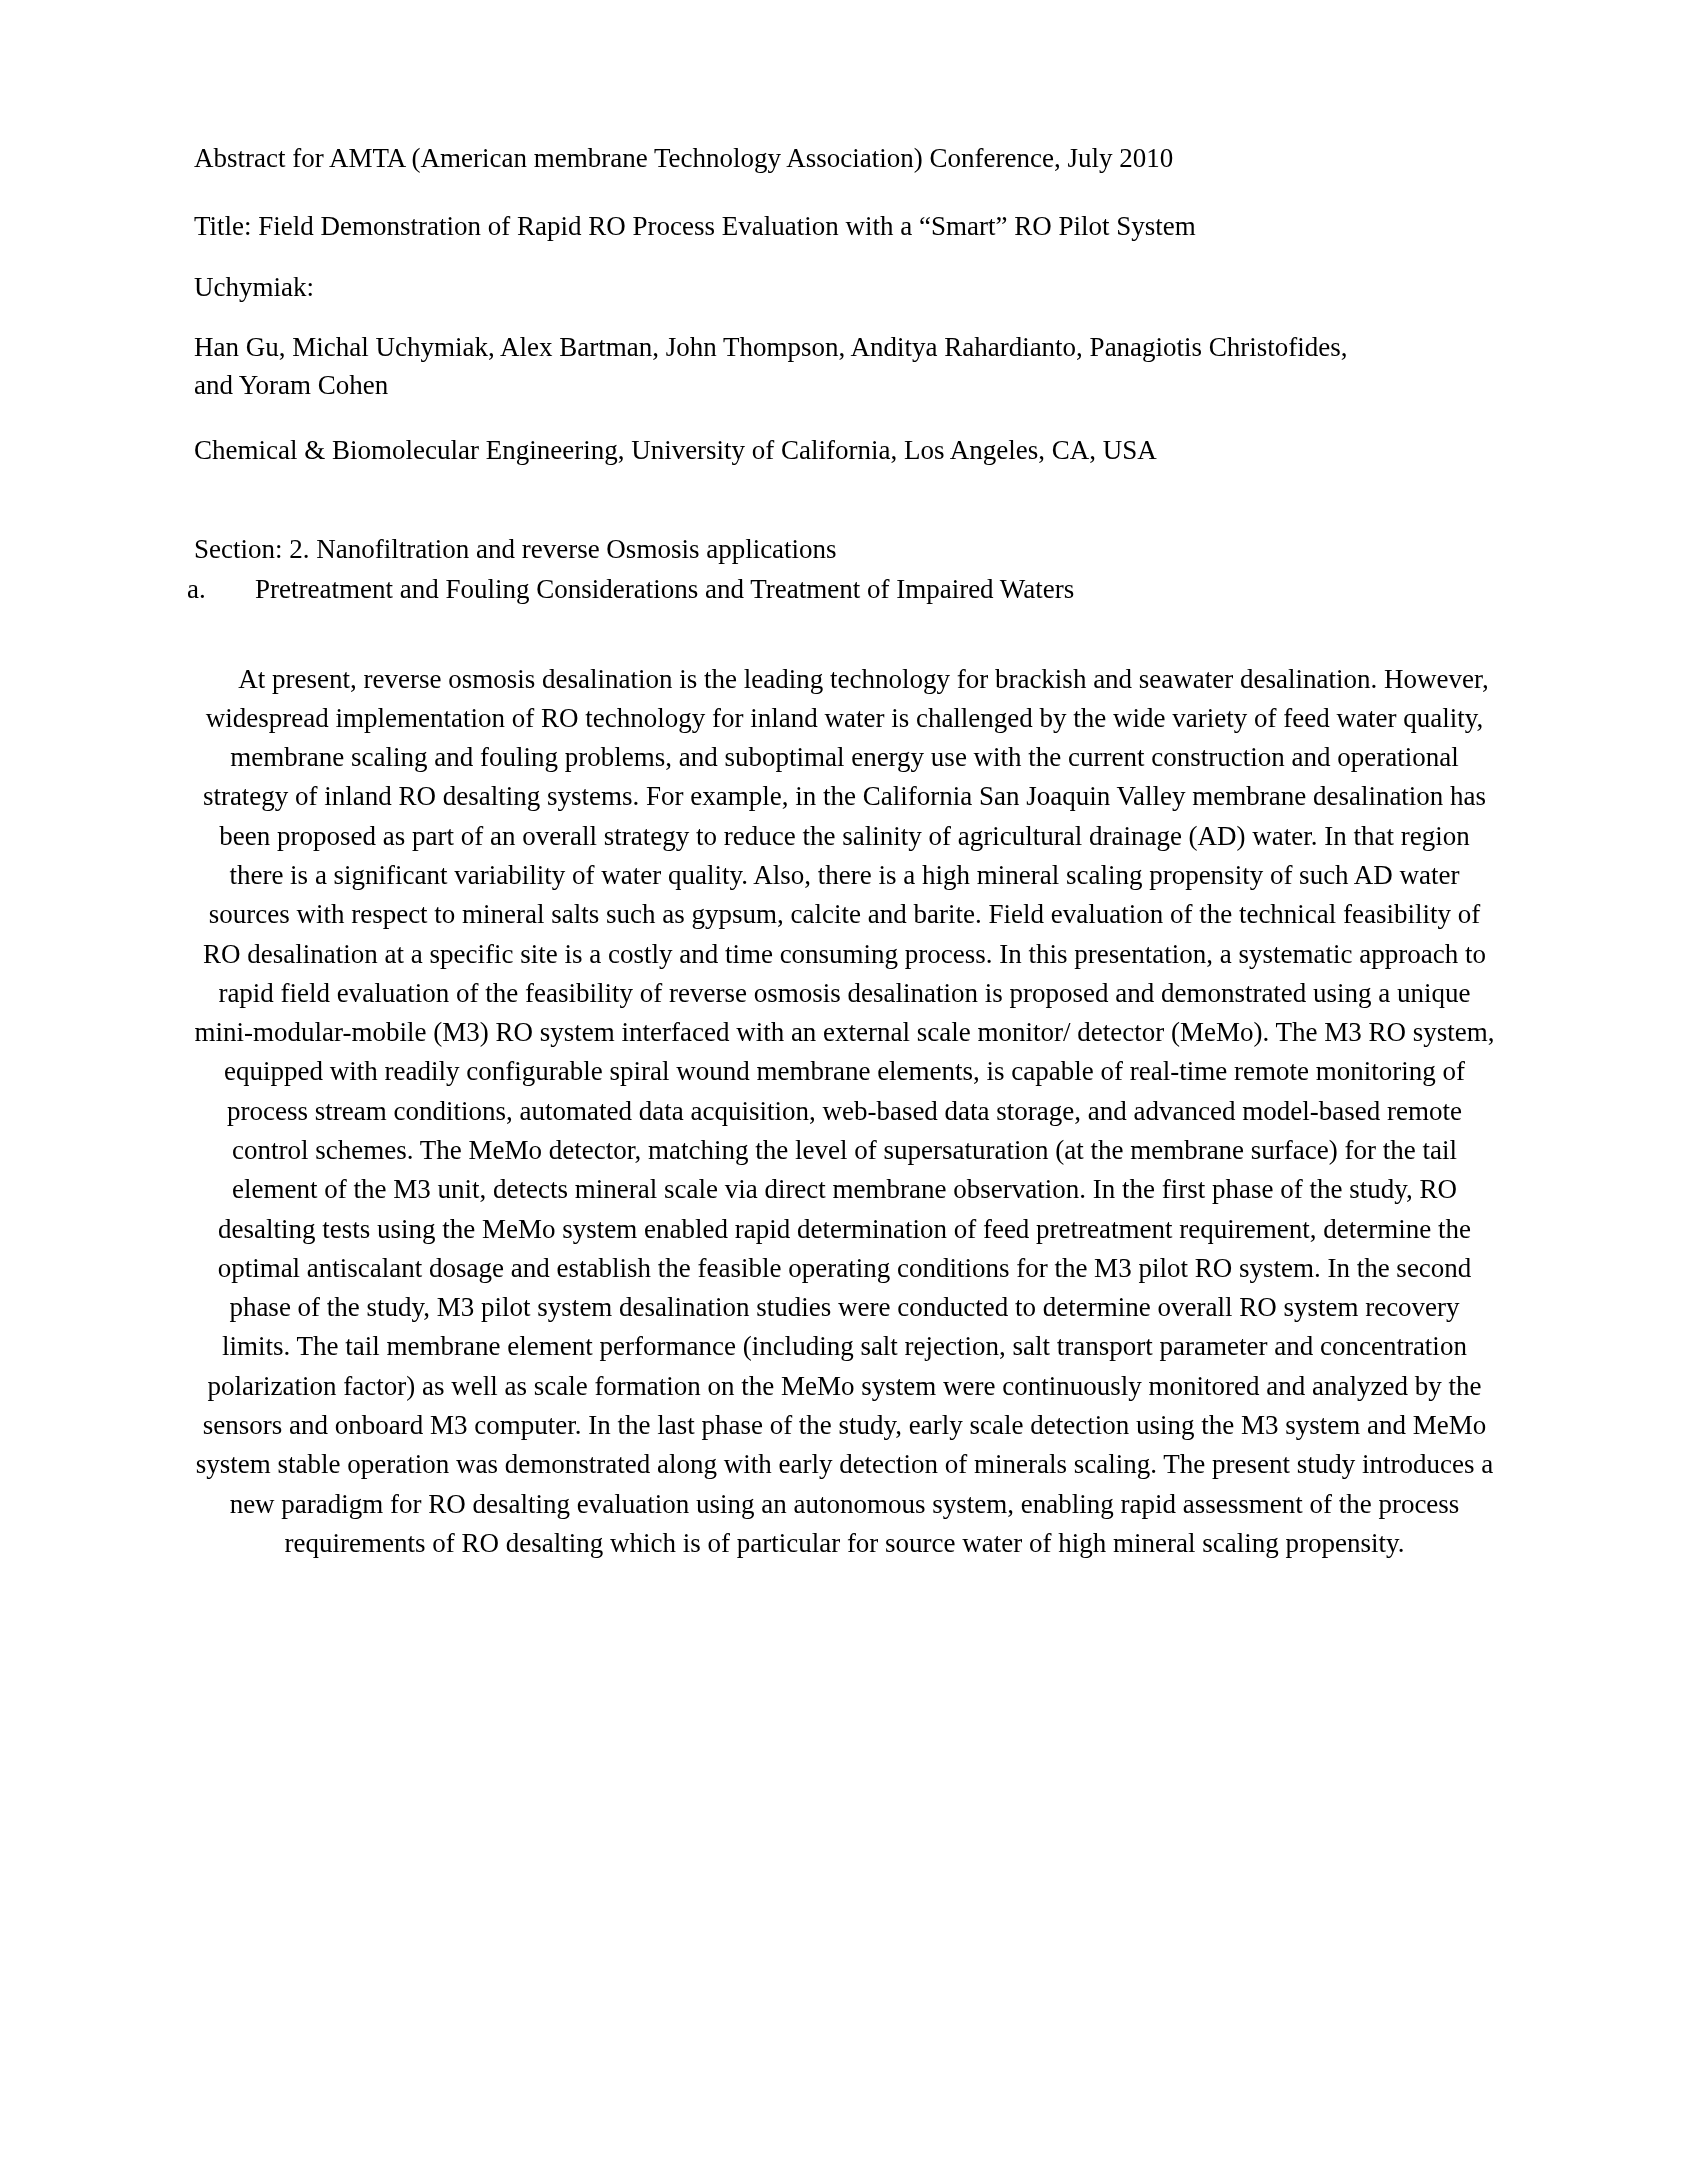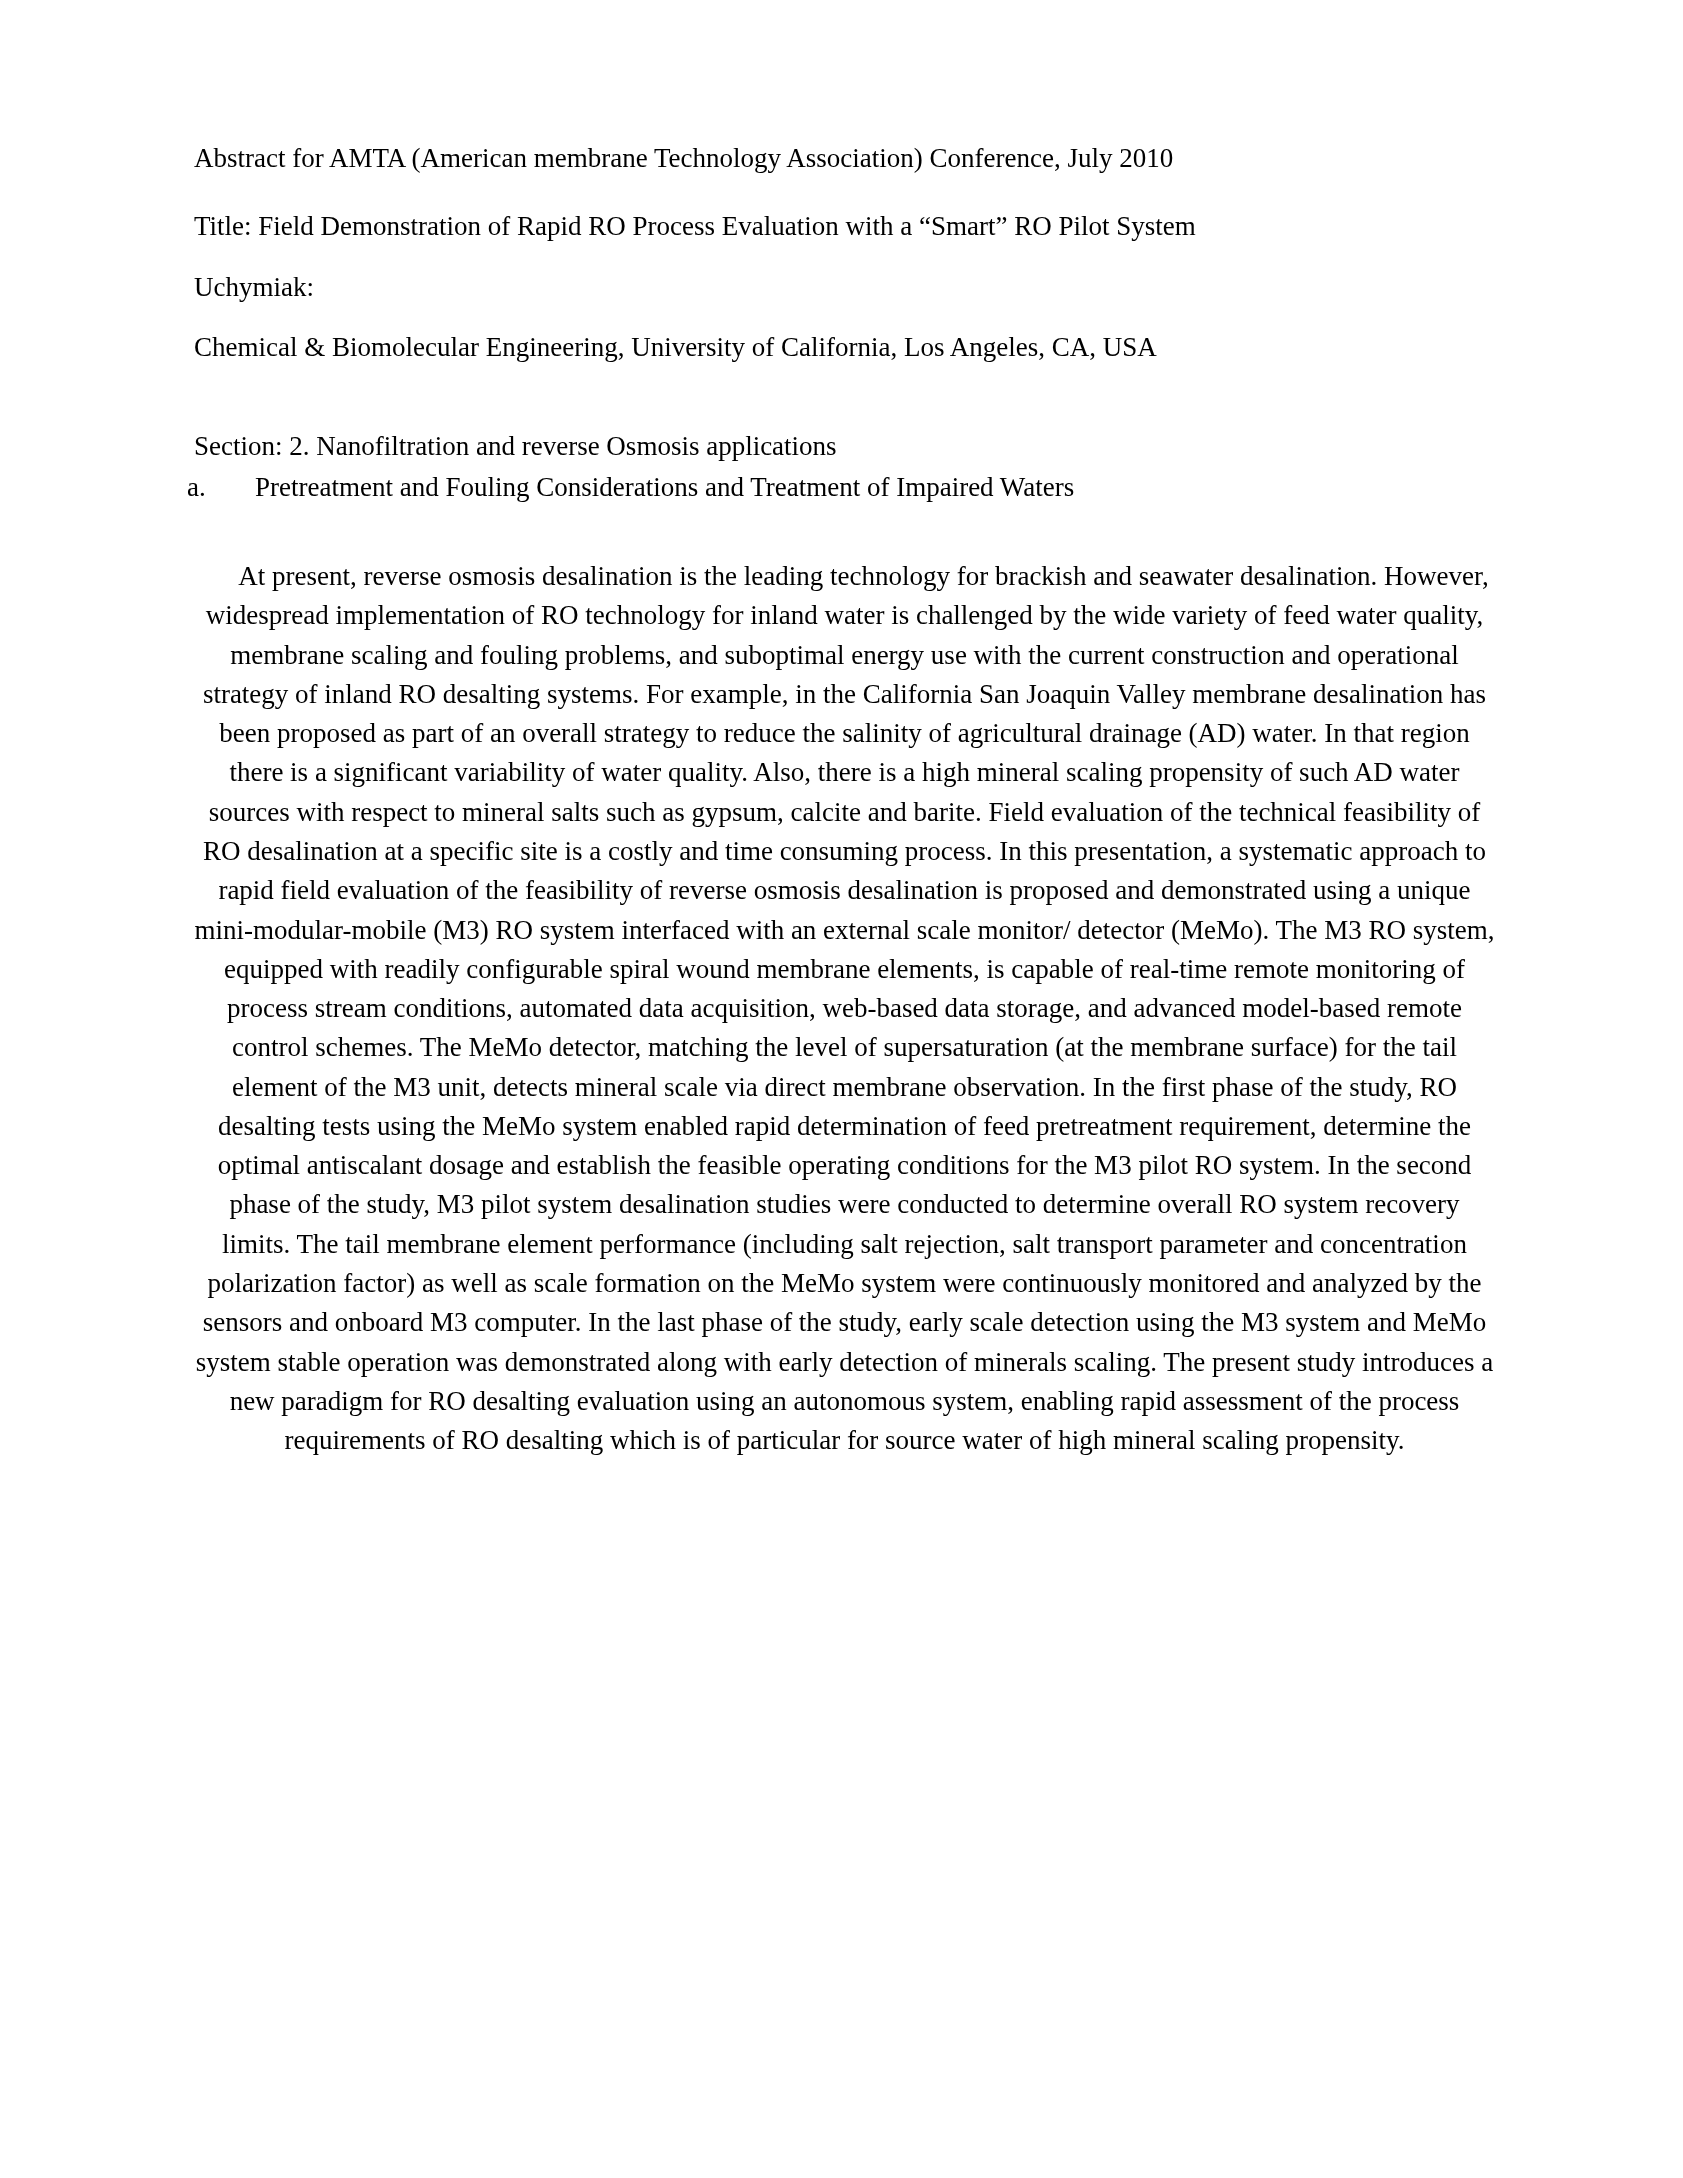--- a/index.html
+++ b/index.html
@@ -65,20 +65,21 @@
 
 <div class="page">
   <div class="doc-body">
 
     <p class="line-block header-line">Abstract for AMTA (American membrane Technology Association) Conference, July 2010</p>
 
     <p class="line-block">Title: Field Demonstration of Rapid RO Process Evaluation with a “Smart” RO Pilot System</p>
 
     <p class="line-block">Uchymiak:</p>
 
+    <p class="authors-block">Han Gu, Michal Uchymiak, Alex Bartman, John Thompson, Anditya Rahardianto, Panagiotis Christofides, and Yoram Cohen</p>
 
     <p class="affiliation">Chemical &amp; Biomolecular Engineering, University of California, Los Angeles, CA, USA</p>
 
     <p class="section-line">Section: 2. Nanofiltration and reverse Osmosis applications</p>
 
     <p class="subsection-line">
       <span class="marker">a.</span><span>Pretreatment and Fouling Considerations and Treatment of Impaired Waters</span>
     </p>
 
     <p class="abstract-para">At present, reverse osmosis desalination is the leading technology for brackish and seawater desalination. However, widespread implementation of RO technology for inland water is challenged by the wide variety of feed water quality, membrane scaling and fouling problems, and suboptimal energy use with the current construction and operational strategy of inland RO desalting systems. For example, in the California San Joaquin Valley membrane desalination has been proposed as part of an overall strategy to reduce the salinity of agricultural drainage (AD) water.  In that region there is a significant variability of water quality.  Also, there is a high mineral scaling propensity of such AD water sources with respect to mineral salts such as gypsum, calcite and barite.  Field evaluation of the technical feasibility of RO desalination at a specific site is a costly and time consuming process. In this presentation, a systematic approach to rapid field evaluation of the feasibility of reverse osmosis desalination is proposed and demonstrated using a unique mini-modular-mobile (M3) RO system interfaced with an external scale monitor/ detector (MeMo). The M3 RO system, equipped with readily configurable spiral wound membrane elements, is capable of real-time remote monitoring of process stream conditions, automated data acquisition, web-based data storage, and advanced model-based remote control schemes. The MeMo detector, matching the level of supersaturation (at the membrane surface) for the tail element of the M3 unit, detects mineral scale via direct membrane observation. In the first phase of the study, RO desalting tests using the MeMo system enabled rapid determination of feed pretreatment requirement, determine the optimal antiscalant dosage and establish the feasible operating conditions for the M3 pilot RO system. In the second phase of the study, M3 pilot system desalination studies were conducted to determine overall RO system recovery limits. The tail membrane element performance (including salt rejection, salt transport parameter and concentration polarization factor) as well as scale formation on the MeMo system were continuously monitored and analyzed by the sensors and onboard M3 computer. In the last phase of the study, early scale detection using the M3 system and MeMo system stable operation was demonstrated along with early detection of minerals scaling. The present study introduces a new paradigm for RO desalting evaluation using an autonomous system, enabling rapid assessment of the process requirements of RO desalting which is of particular for source water of high mineral scaling propensity.</p>

